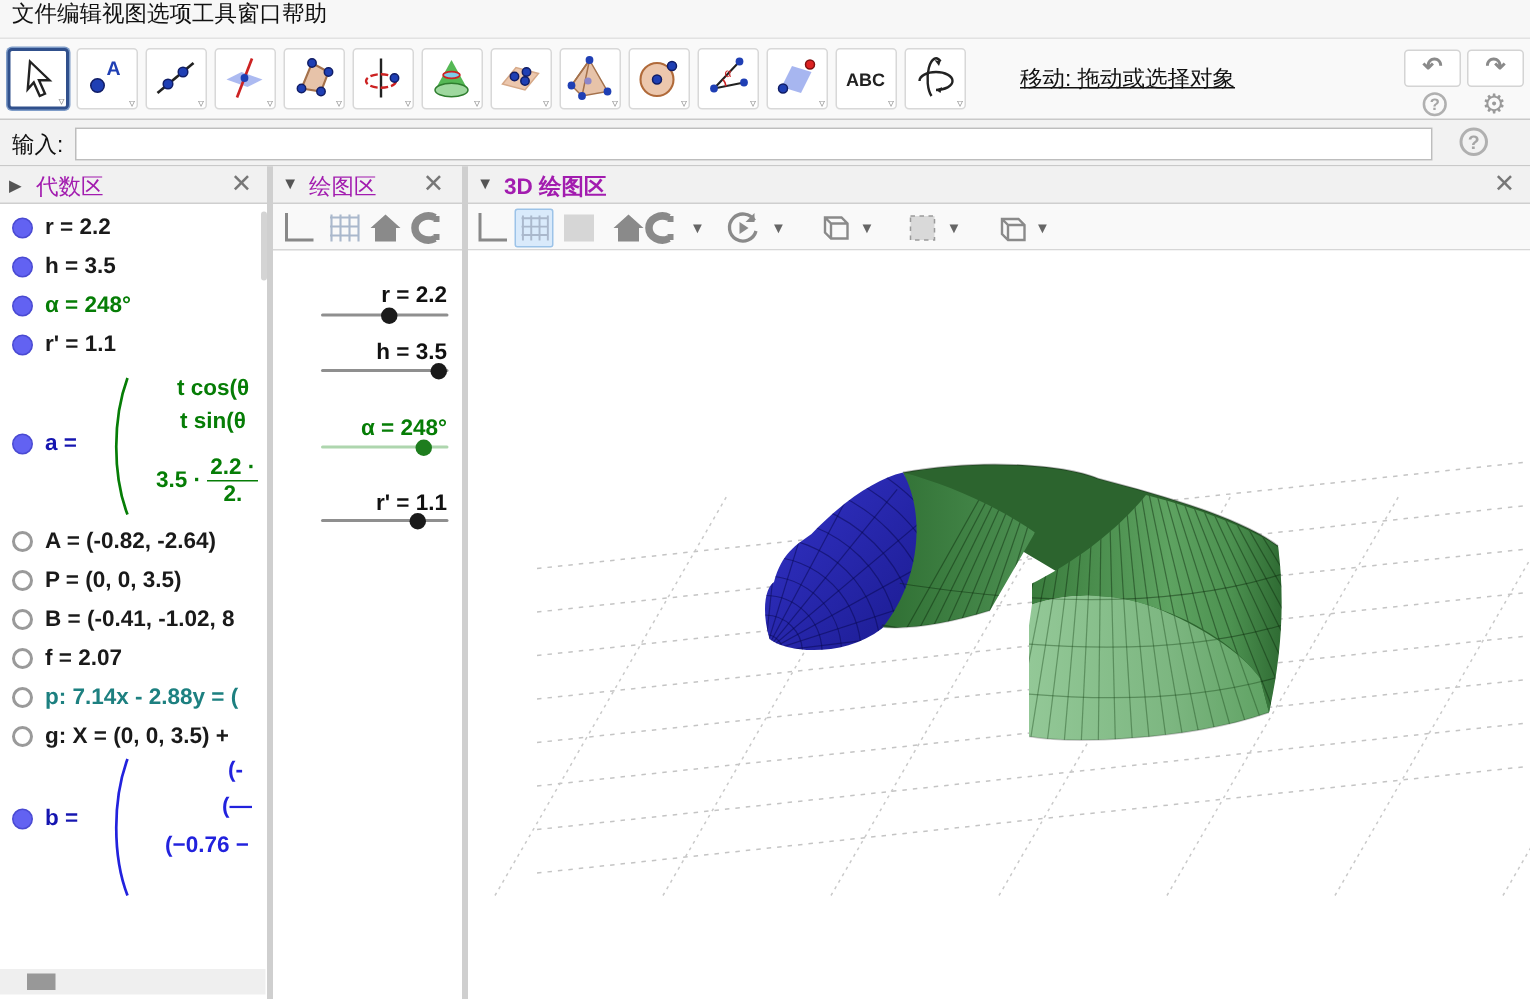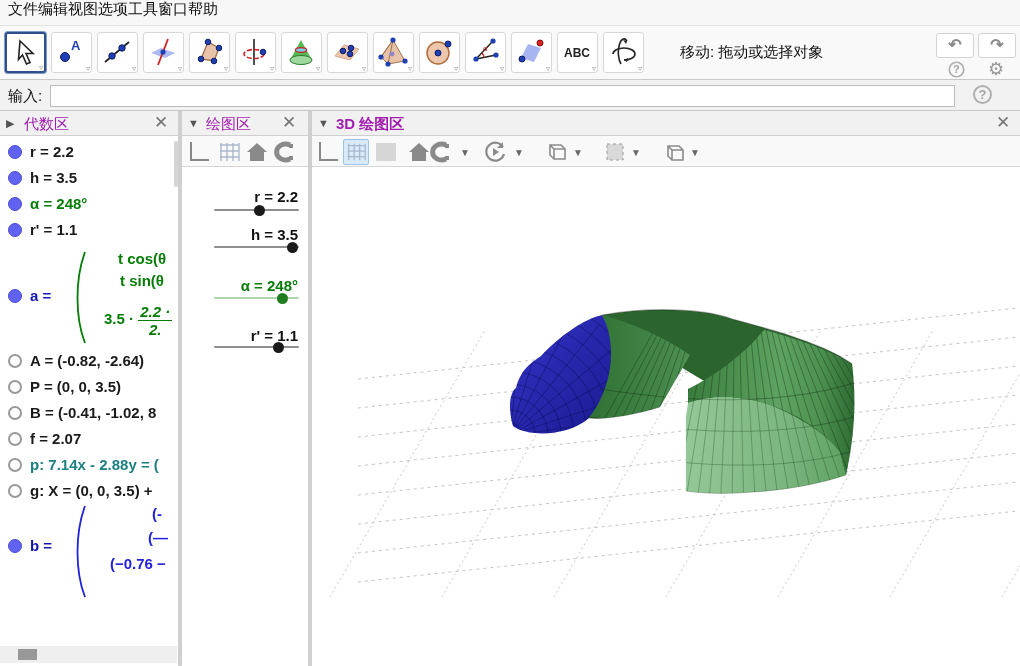--- a/index.html
+++ b/index.html
@@ -9,21 +9,21 @@
   
   .menubar { position:absolute; left:0; top:0; width:1020px; height:26px; background:#f7f7f7; border-bottom:1px solid #e2e2e2; display:flex; align-items:flex-start; padding-left:8px; }
   .menubar span { font-size:15px; color:#111; cursor:default; }
 
   
   .toolbar { position:absolute; left:0; top:26px; width:1020px; height:54px; background:#f9f9f9; border-bottom:1px solid #c9c9c9; }
   .toolbtn { position:absolute; top:6px; width:41px; height:41px; background:#fff; border:1px solid #d8d8d8; border-radius:3px; }
   .toolbtn.sel { border:2px solid #30508c; box-shadow:0 0 0 1px #7e9cc8; }
   .toolbtn svg { position:absolute; left:4px; top:4px; }
   .toolbtn .caret { position:absolute; right:1px; bottom:-1px; font-size:8px; color:#999; }
-  .status { position:absolute; left:680px; top:17px; font-size:15px; color:#111; }
+  .status { position:absolute; left:680px; top:17px; font-size:15px; color:#111;text-decoration:underline; }
   .ur-btn { position:absolute; top:7px; width:38px; height:25px; background:#fff; border:1px solid #d4d4d4; border-radius:3px; color:#8a8a8a; font-size:16px; text-align:center; line-height:22px; font-weight:bold; }
   .mini-ico { position:absolute; color:#9a9a9a; font-size:15px; }
 
   
   .inputbar { position:absolute; left:0; top:81px; width:1020px; height:30px; background:#f2f2f2; border-bottom:1px solid #c9c9c9; }
   .inputbar label { position:absolute; left:8px; top:6px; font-size:15px; color:#111; }
   .inputbar input { position:absolute; left:50px; top:4px; width:905px; height:22px; border:1px solid #bdbdbd; background:#fff; font-size:14px; padding:0 4px; }
   .qmark { display:inline-block; width:19px; height:19px; border:2px solid #b0b0b0; border-radius:50%; color:#a6a6a6; font-size:13px; font-weight:bold; text-align:center; line-height:16px; }
 
   
@@ -36,21 +36,21 @@
 
   
   .adot { position:absolute; left:8px; width:14px; height:14px; border-radius:50%; }
   .adot.filled { background:#6262f2; border:1px solid #4a4ad2; }
   .adot.hollow { background:#fff; border:2px solid #9a9a9a; }
   .atext { position:absolute; left:30px; font-size:15px; font-weight:bold; color:#1a1a1a; white-space:nowrap; }
   .green { color:#067d06; }
   .teal  { color:#1d8080; }
   .mblue { color:#2222dd; }
   .navy  { color:#1515b0; }
-  .frac { display:inline-block; vertical-align:middle; text-align:center;font-style:italic; }
+  .frac { display:inline-block; vertical-align:middle; text-align:center; }
   .frac .num { display:block; border-bottom:1.5px solid currentColor; padding:0 2px; }
   .frac .den { display:block; }
   .hscroll { position:absolute; left:0; bottom:3px; width:177px; height:17px; background:#efefef; }
   .hthumb { position:absolute; left:18px; top:3px; width:19px; height:11px; background:#989898; }
   .vthumb { position:absolute; right:0px; top:30px; width:4px; height:46px; background:#d4d4d4; border-radius:2px; }
 
   
   .minibar { position:absolute; left:0; top:25px; right:0; height:31px; background:#f9f9f9; border-bottom:1px solid #d6d6d6; }
   .mico { position:absolute; top:3px; width:26px; height:26px; }
   .mico.sel { background:#d9eafb; border:1px solid #9cc3e8; border-radius:2px; }

